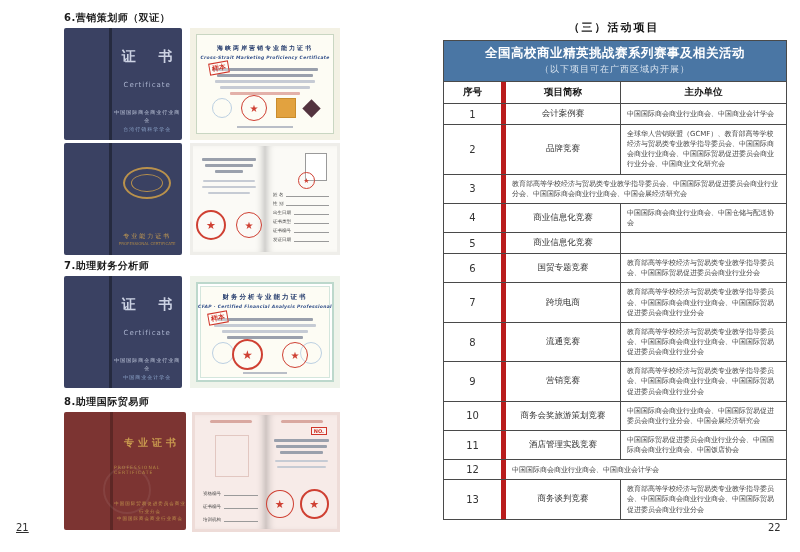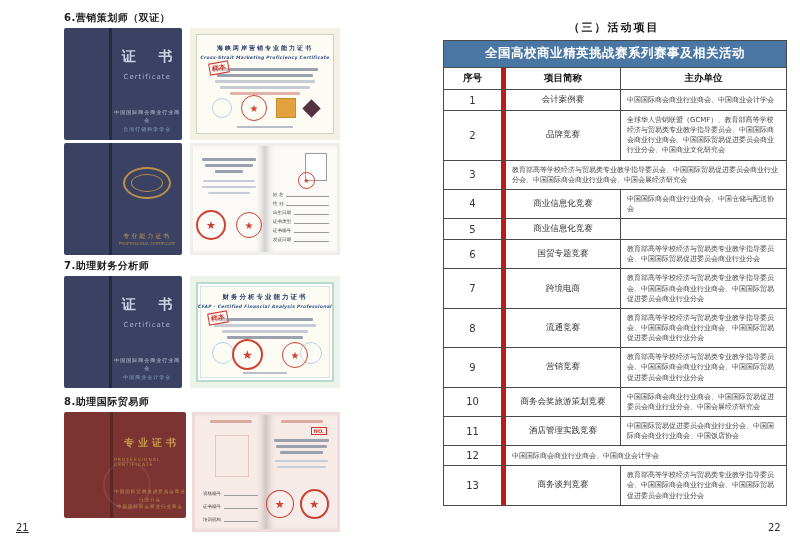--- a/index.html
+++ b/index.html
@@ -12,21 +12,21 @@
 
   
   .sec-label{font-size:10px;font-weight:600;color:#1c1c1c;letter-spacing:.5px;}
   .pagenum{font-size:10px;color:#2e2e2e;}
 
   
   .cover{background:#3a4162;border-radius:2px;overflow:hidden;}
   .cover .spine{position:absolute;left:38%;top:0;bottom:0;width:3px;background:rgba(0,0,0,.35);}
   .cover .front{position:absolute;left:41%;right:0;top:0;bottom:0;display:flex;flex-direction:column;align-items:center;}
   .cover .t-cn{margin-top:20px;color:#ccd2e3;font-size:14px;font-weight:bold;letter-spacing:9px;text-indent:9px;white-space:nowrap;}
-  .cover .t-en{color:#a9b2cd;font-size:7px;margin-top:7px;letter-spacing:1px;}
+  .cover .t-en{color:#a9b2cd;font-size:7px;margin-top:15px;letter-spacing:1px;}
   .cover .orgs{position:absolute;bottom:7px;left:0;right:0;text-align:center;line-height:1.7;}
   .cover .org1{font-size:5px;color:#c3cbde;letter-spacing:1px;}
   .cover .org2{font-size:5px;color:#8da5ca;letter-spacing:1px;}
   .cover.maroon{background:#7c3432;}
   .cover.maroon .t-cn{color:#c99a4e;font-size:10px;letter-spacing:4px;text-indent:4px;margin-top:24px;}
   .cover.maroon .t-en{color:#b58a46;font-size:4.5px;}
   .cover.maroon .org1,.cover.maroon .org2{color:#c3974e;}
   .emblem{width:44px;height:28px;border:2px solid #b9914c;border-radius:50%;margin-top:24px;display:flex;align-items:center;justify-content:center;}
   .emblem .inner{width:30px;height:16px;border:1px solid #b9914c;border-radius:50%;}
   .ghost-emblem{position:absolute;left:50%;top:46%;width:44px;height:44px;margin-left:-22px;border:2px solid rgba(255,255,255,.07);border-radius:50%;}
@@ -200,21 +200,21 @@
     <div class="seal-wm" style="position:absolute;left:14px;bottom:16px;width:20px;height:20px;"></div>
     <div class="seal-wm" style="position:absolute;right:10px;bottom:16px;width:20px;height:20px;"></div>
     <div class="seal-star" style="position:absolute;left:34px;bottom:10px;width:27px;height:27px;font-size:12px;border-width:2px;">★</div>
     <div class="seal-star" style="position:absolute;right:24px;bottom:12px;width:24px;height:24px;font-size:10px;">★</div>
     <div class="caption-bar" style="bottom:6px;width:44px;"></div>
   </div>
 </div>
 
 <div class="abs sec-label" style="left:64px;top:395px;">8.助理国际贸易师</div>
 
-<div class="abs cover maroon" style="left:64px;top:412px;width:122px;height:106px;">
+<div class="abs cover maroon" style="left:64px;top:412px;width:122px;height:118px;">
   <div class="spine" style="background:rgba(0,0,0,.25);"></div>
   <div class="ghost-emblem"></div>
   <div class="front">
     <div class="t-cn">专业证书</div>
     <div class="t-en">PROFESSIONAL CERTIFICATE</div>
     <div class="orgs">
       <div class="org1" style="font-size:4.5px;">中国国际贸易促进委员会商业行业分会</div>
       <div class="org2" style="font-size:4.5px;">中国国际商会商业行业商会</div>
     </div>
   </div>
@@ -254,20 +254,21 @@
   </div>
 </div>
 
 <div class="abs pagenum" style="left:16px;top:522px;text-decoration:underline;">21</div>
 
 <div class="abs rp-heading" style="left:443px;top:20px;width:342px;">（三）活动项目</div>
 
 <div class="abs tbl" style="left:443px;top:40px;width:342px;">
   <div class="tbl-band">
     <div class="t">全国高校商业精英挑战赛系列赛事及相关活动</div>
+    <div class="s">（以下项目可在广西区域内开展）</div>
   </div>
   <div class="thead">
     <div class="c-no">序号</div>
     <div class="c-name">项目简称</div>
     <div class="c-org">主办单位</div>
   </div>
   <div id="tbody">
       <div class="trow">
     <div class="c-no">1</div>
     <div class="c-name">会计案例赛</div>

